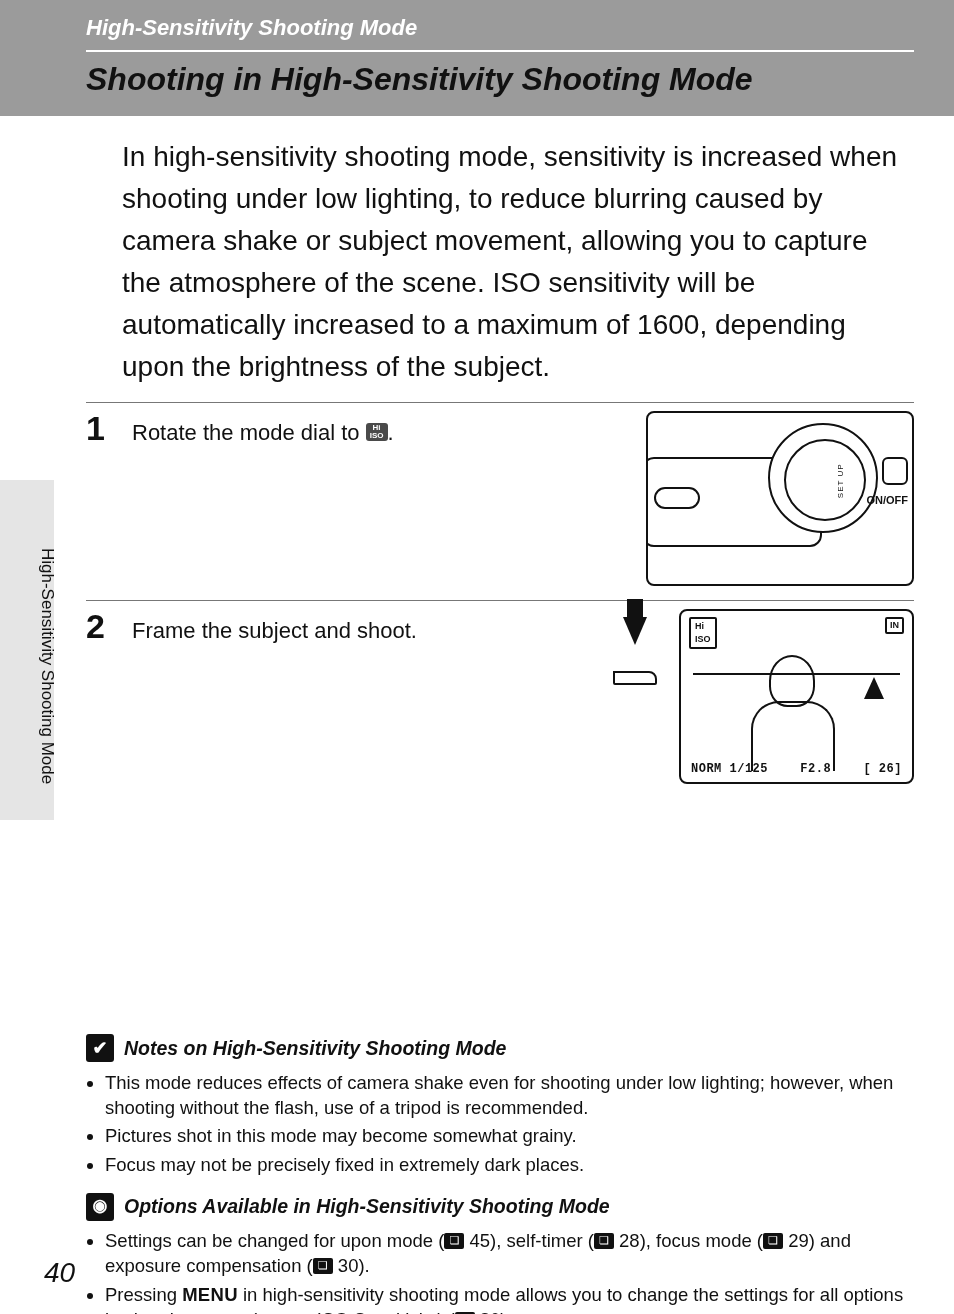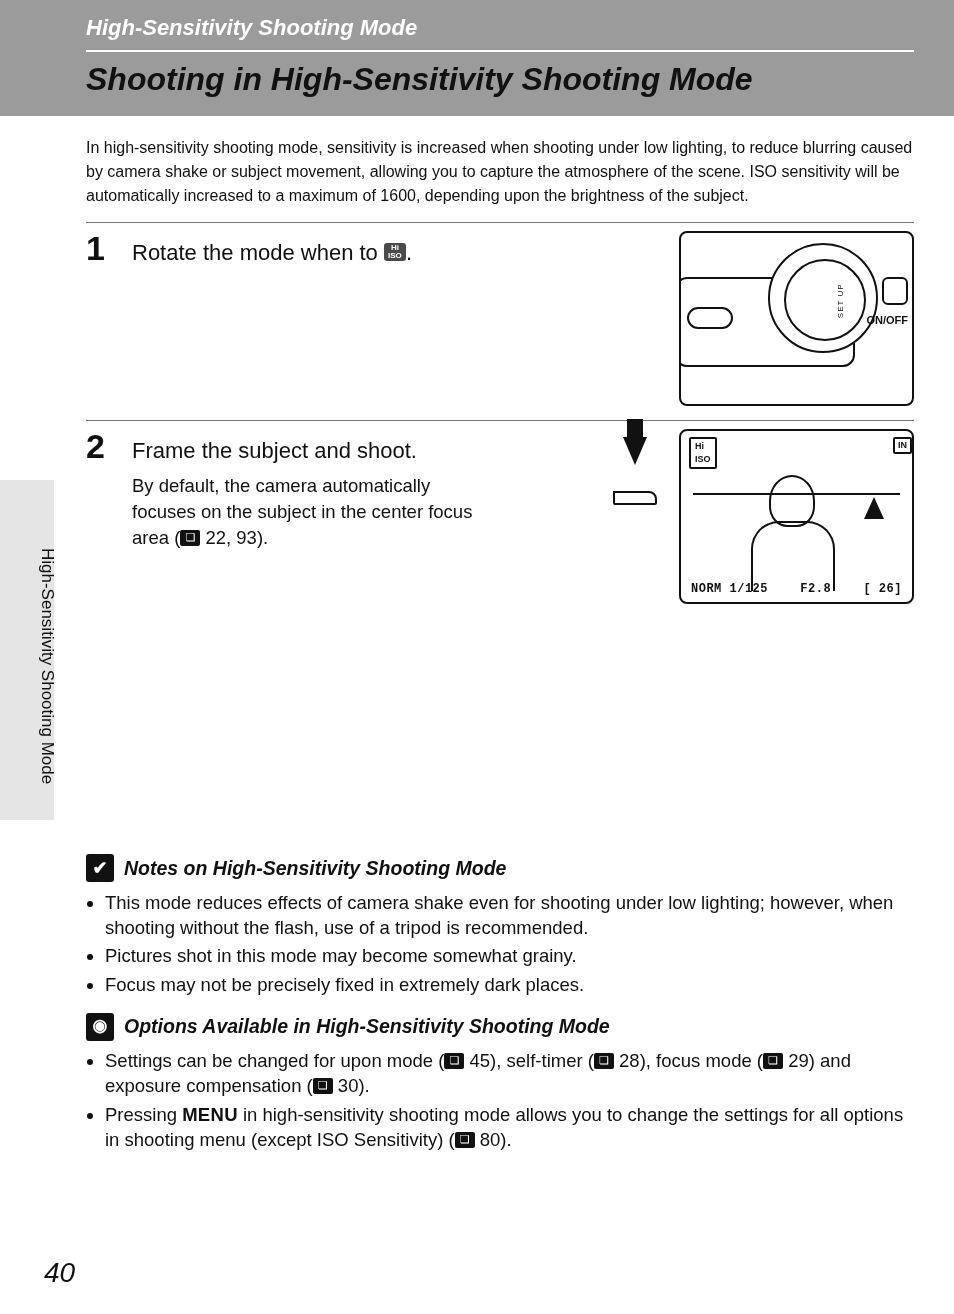--- a/index.html
+++ b/index.html
@@ -31,22 +31,23 @@
     color: #111;
     font-style: italic;
     font-weight: 700;
     font-size: 32px;
     margin: 0 0 0 86px;
   }
   .content {
     margin: 20px 40px 0 86px;
   }
   .intro {
-    font-size: 16px;
+    font-size: 28px;
     line-height: 1.5;
+    margin-left: 36px;
   }
   hr.sep {
     border: none;
     border-top: 1px solid #777;
     margin: 14px 0 8px 0;
   }
   .step {
     display: flex;
     align-items: flex-start;
     gap: 18px;
@@ -65,21 +66,21 @@
     font-size: 22px;
     font-weight: 500;
     margin-bottom: 6px;
   }
   .step-desc {
     font-size: 18.5px;
     line-height: 1.4;
     max-width: 360px;
   }
   .step-illus {
-    width: 235px;
+    width: 268px;
     height: 175px;
     border: 2px solid #111;
     border-radius: 8px;
     background: #fff;
     flex-shrink: 0;
     margin-left: auto;
     position: relative;
     overflow: hidden;
   }
   .dial-body {
@@ -156,21 +157,21 @@
     position: relative;
     font-size: 11px;
     font-weight: 700;
     overflow: hidden;
   }
   .lcd .hi-iso {
     position:absolute; left:8px; top:6px;
     border:2px solid #111; padding:1px 4px; font-size:9px; border-radius:2px;
   }
   .lcd .in {
-    position:absolute; right:0; top:6px;
+    position:absolute; right:8px; top:6px;
     border:2px solid #111; padding:0 3px; font-size:9px; border-radius:2px;
   }
   .lcd .scene {
     position:absolute; left:12px; top:36px; right:12px; bottom:26px;
   }
   .lcd .scene::before {
     content:""; position:absolute; left:0; right:0; top:26px; border-top:2px solid #111;
   }
   .lcd .head {
     position:absolute; left:76px; top:8px;
@@ -269,21 +270,21 @@
 
 <div class="content">
   <p class="intro">In high-sensitivity shooting mode, sensitivity is increased when shooting under low lighting, to reduce blurring caused by camera shake or subject movement, allowing you to capture the atmosphere of the scene. ISO sensitivity will be automatically increased to a maximum of 1600, depending upon the brightness of the subject.</p>
 
   <hr class="sep">
 
   <div class="step">
     <div class="step-num">1</div>
     <div class="step-body">
       <p class="step-title">
-        <span>Rotate the mode when to </span><span class="hi-iso-icon">
+        <span>Rotate the mode dial to </span><span class="hi-iso-icon">
             <span>Hi</span>
             <span>ISO</span>
           </span><span>.</span>
       </p>
     </div>
     <div class="step-illus">
       <div class="dial-body"></div>
       <div class="dial-ind"></div>
       <div class="dial-circle">
         <div class="dial-inner">
@@ -294,23 +295,20 @@
       <div class="onoff">ON/OFF</div>
     </div>
   </div>
 
   <hr class="sep">
 
   <div class="step">
     <div class="step-num">2</div>
     <div class="step-body">
       <p class="step-title">Frame the subject and shoot.</p>
-      <p class="step-desc">
-        <span>By default, the camera automatically focuses on the subject in the center focus area (</span><span class="book-icon">❏</span><span> 22, 93</span><span>).</span>
-      </p>
     </div>
     <div class="step2-wrap">
       <div class="press-illus">
         <div class="arrow-stem"></div>
         <div class="arrow-down"></div>
         <div class="shutter-base"></div>
       </div>
       <div class="lcd">
         <div class="hi-iso"><span>Hi</span><br><span>ISO</span></div>
         <div class="in">IN</div>

